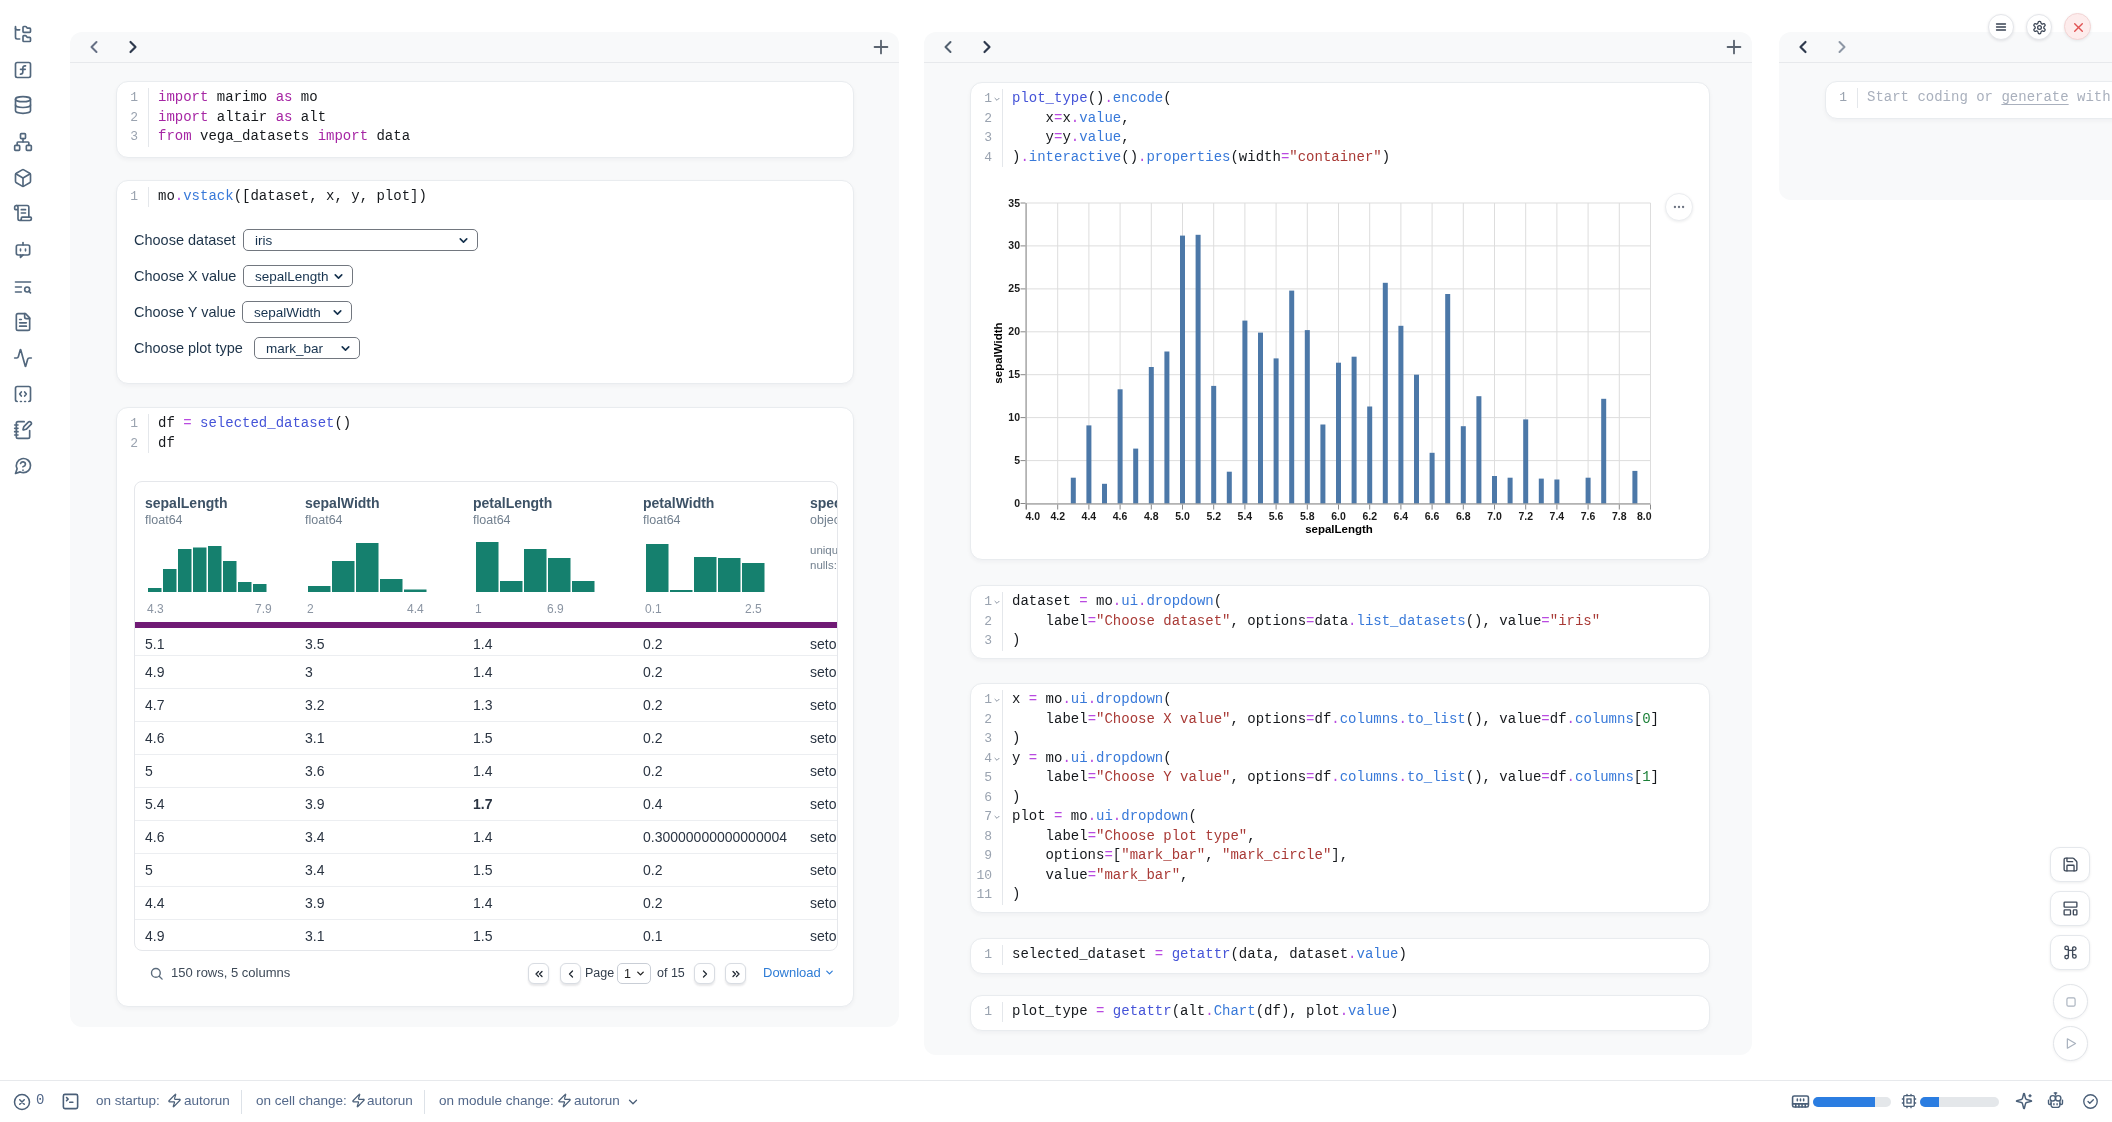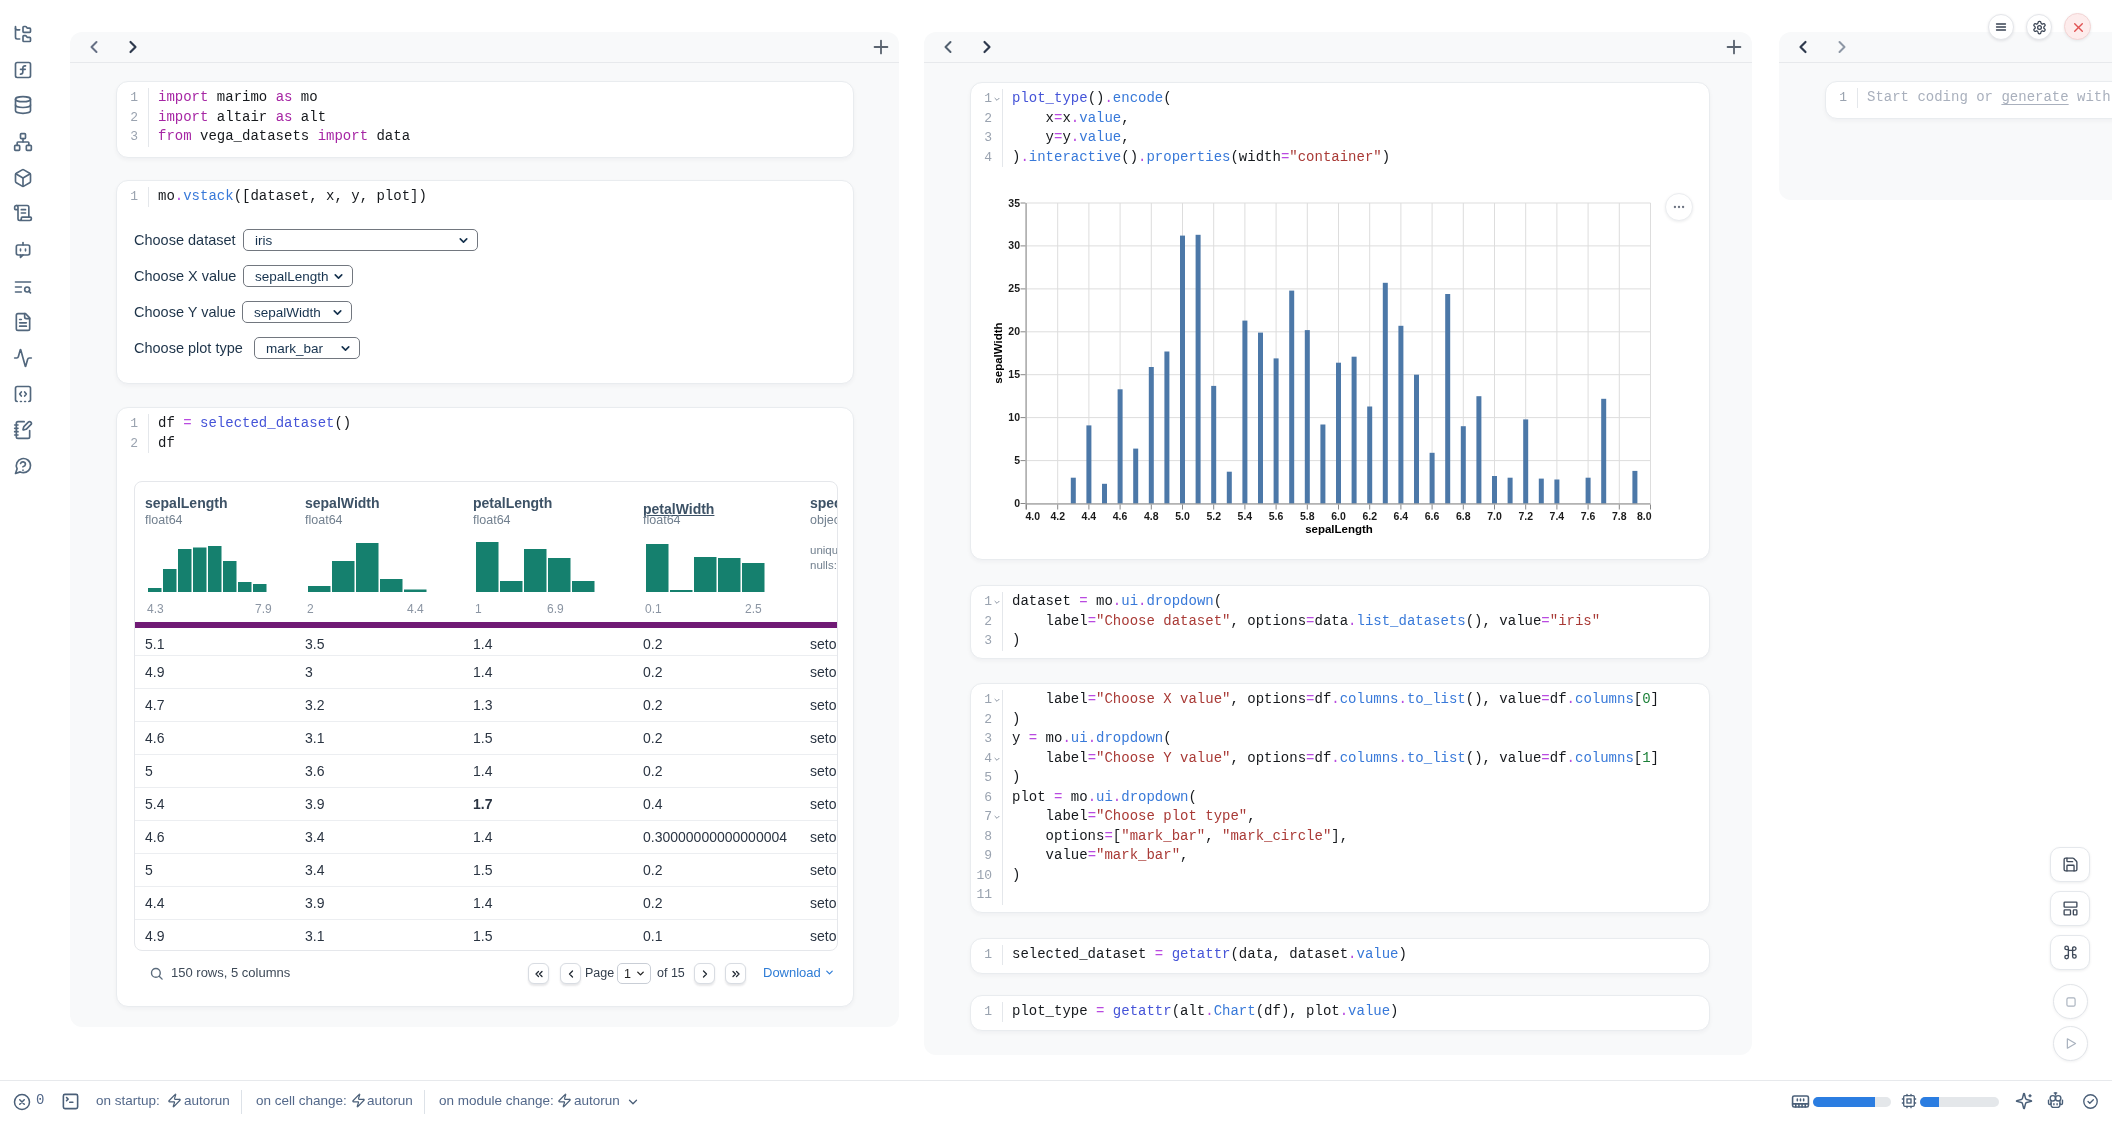--- a/index.html
+++ b/index.html
@@ -193,21 +193,21 @@
       <div class="src">
 <pre>df <span class="o">=</span> <span class="g">selected_dataset</span>()</pre>
 <pre>df</pre>
       </div>
     </div>
     <div id="tablebox" style="position:absolute;left:17px;top:73px;width:704px;height:470px;border:1px solid #e5e7eb;border-radius:8px;overflow:hidden;background:#fff;">
 
       <div style="position:absolute;left:10px;top:13px;font-size:14px;font-weight:bold;color:#3d5266;">sepalLength</div>
       <div style="position:absolute;left:170px;top:13px;font-size:14px;font-weight:bold;color:#3d5266;">sepalWidth</div>
       <div style="position:absolute;left:338px;top:13px;font-size:14px;font-weight:bold;color:#3d5266;">petalLength</div>
-      <div style="position:absolute;left:508px;top:19px;font-size:14px;font-weight:bold;color:#3d5266;text-decoration:underline;">petalWidth</div>
+      <div style="position:absolute;left:508px;top:13px;font-size:14px;font-weight:bold;color:#3d5266;">petalWidth</div>
       <div style="position:absolute;left:675px;top:13px;font-size:14px;font-weight:bold;color:#3d5266;">species</div>
       <div style="position:absolute;left:10px;top:31px;font-size:12.5px;color:#72808f;">float64</div>
       <div style="position:absolute;left:170px;top:31px;font-size:12.5px;color:#72808f;">float64</div>
       <div style="position:absolute;left:338px;top:31px;font-size:12.5px;color:#72808f;">float64</div>
       <div style="position:absolute;left:508px;top:31px;font-size:12.5px;color:#72808f;">float64</div>
       <div style="position:absolute;left:675px;top:31px;font-size:12.5px;color:#72808f;">object</div>
       <div style="position:absolute;left:675px;top:62px;font-size:11.5px;color:#72808f;">unique</div>
       <div style="position:absolute;left:675px;top:77px;font-size:11.5px;color:#72808f;">nulls:&nbsp;0</div>
 
       <svg style="position:absolute;left:13px;top:58px;" width="124" height="52">
@@ -524,20 +524,21 @@
           <div>6</div>
           <div>7<svg class="fold" width="8" height="8" viewBox="0 0 24 24" fill="none" stroke="#8b95a3" stroke-width="3">
               <path d="M5 9l7 7 7-7"></path>
             </svg></div>
           <div>8</div>
           <div>9</div>
           <div>10</div>
           <div>11</div>
         </div>
       <div class="src">
+<pre>x <span class="o">=</span> mo<span class="o">.</span><span class="f">ui</span><span class="o">.</span><span class="f">dropdown</span>(</pre>
 <pre>    label<span class="o">=</span><span class="s">"Choose X value"</span>, options<span class="o">=</span>df<span class="o">.</span><span class="f">columns</span><span class="o">.</span><span class="f">to_list</span>(), value<span class="o">=</span>df<span class="o">.</span><span class="f">columns</span>[<span class="n">0</span>]</pre>
 <pre>)</pre>
 <pre>y <span class="o">=</span> mo<span class="o">.</span><span class="f">ui</span><span class="o">.</span><span class="f">dropdown</span>(</pre>
 <pre>    label<span class="o">=</span><span class="s">"Choose Y value"</span>, options<span class="o">=</span>df<span class="o">.</span><span class="f">columns</span><span class="o">.</span><span class="f">to_list</span>(), value<span class="o">=</span>df<span class="o">.</span><span class="f">columns</span>[<span class="n">1</span>]</pre>
 <pre>)</pre>
 <pre>plot <span class="o">=</span> mo<span class="o">.</span><span class="f">ui</span><span class="o">.</span><span class="f">dropdown</span>(</pre>
 <pre>    label<span class="o">=</span><span class="s">"Choose plot type"</span>,</pre>
 <pre>    options<span class="o">=</span>[<span class="s">"mark_bar"</span>, <span class="s">"mark_circle"</span>],</pre>
 <pre>    value<span class="o">=</span><span class="s">"mark_bar"</span>,</pre>
 <pre>)</pre>

